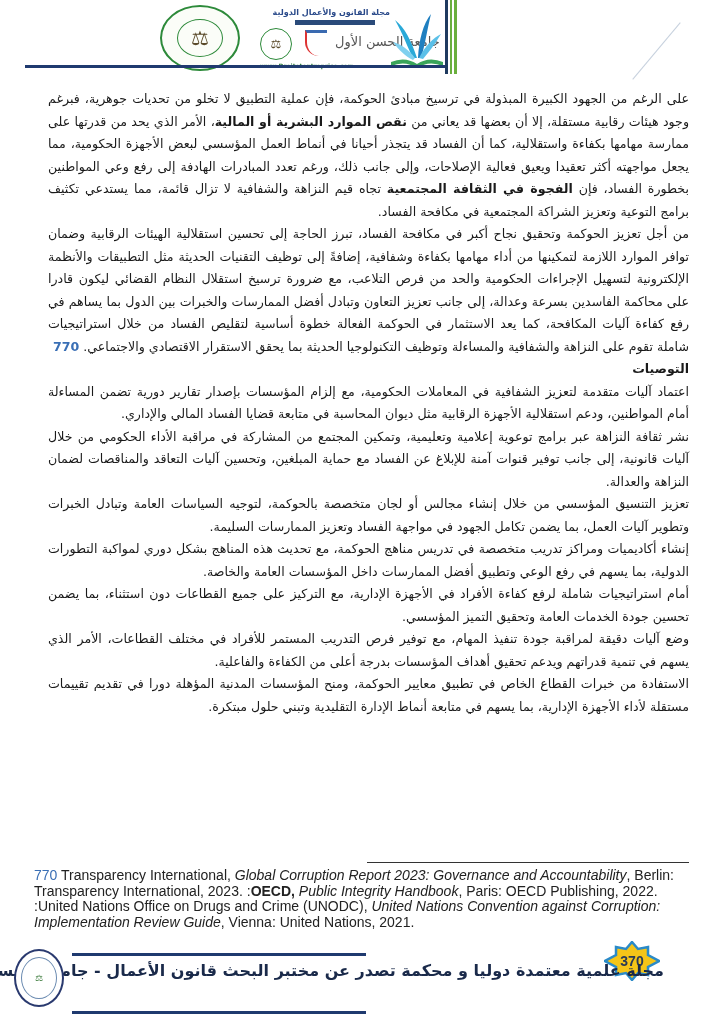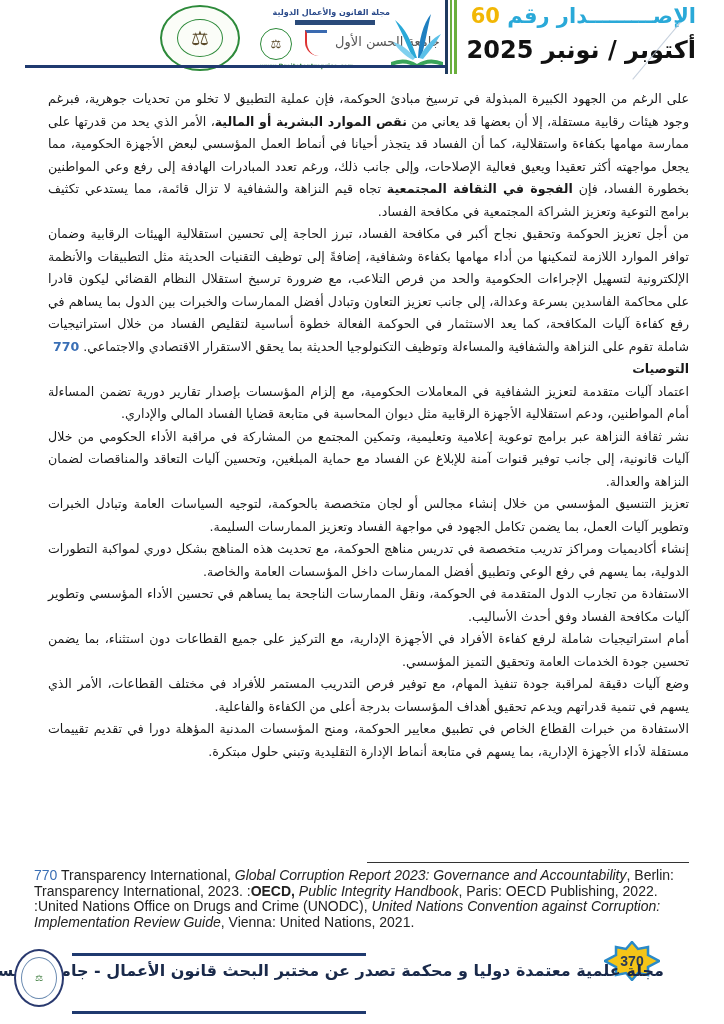--- a/index.html
+++ b/index.html
@@ -140,39 +140,33 @@
       <path d="M0 52 Q14 46 26 54 Q38 46 52 52 L52 56 Q38 50 26 58 Q14 50 0 56 Z" fill="#3aa55a"></path>
     </svg>
   </div>
 
   <div class="vbars">
     <span class="b1"></span>
       <span class="b2"></span>
       <span class="b3"></span>
   </div>
 
-  <div class="issue-line">
-    <span>الإصـــــــــدار رقم</span>
-    <span class="num">60</span>
-  </div>
-  <div class="date-line">أكتوبر / نونبر 2025</div>
   <div class="diag"></div>
   <div class="head-rule"></div>
 </div>
 
 <div class="content">
   <p id="para-0"><span>على الرغم من الجهود الكبيرة المبذولة في ترسيخ مبادئ الحوكمة، فإن عملية التطبيق لا تخلو من تحديات جوهرية، فبرغم وجود هيئات رقابية مستقلة، إلا أن بعضها قد يعاني من </span><b>نقص الموارد البشرية أو المالية</b><span>، الأمر الذي يحد من قدرتها على ممارسة مهامها بكفاءة واستقلالية، كما أن الفساد قد يتجذر أحيانا في أنماط العمل المؤسسي لبعض الأجهزة الحكومية، مما يجعل مواجهته أكثر تعقيدا ويعيق فعالية الإصلاحات، وإلى جانب ذلك، ورغم تعدد المبادرات الهادفة إلى رفع وعي المواطنين بخطورة الفساد، فإن </span><b>الفجوة في الثقافة المجتمعية</b><span> تجاه قيم النزاهة والشفافية لا تزال قائمة، مما يستدعي تكثيف برامج التوعية وتعزيز الشراكة المجتمعية في مكافحة الفساد.</span></p>
   <p id="para-1"><span>من أجل تعزيز الحوكمة وتحقيق نجاح أكبر في مكافحة الفساد، تبرز الحاجة إلى تحسين استقلالية الهيئات الرقابية وضمان توافر الموارد اللازمة لتمكينها من أداء مهامها بكفاءة وشفافية، إضافةً إلى توظيف التقنيات الحديثة مثل التطبيقات والأنظمة الإلكترونية لتسهيل الإجراءات الحكومية والحد من فرص التلاعب، مع ضرورة ترسيخ استقلال النظام القضائي ليكون قادرا على محاكمة الفاسدين بسرعة وعدالة، إلى جانب تعزيز التعاون وتبادل أفضل الممارسات والخبرات بين الدول بما يساهم في رفع كفاءة آليات المكافحة، كما يعد الاستثمار في الحوكمة الفعالة خطوة أساسية لتقليص الفساد من خلال استراتيجيات شاملة تقوم على النزاهة والشفافية والمساءلة وتوظيف التكنولوجيا الحديثة بما يحقق الاستقرار الاقتصادي والاجتماعي. </span><span class="fn-ref">770</span></p>
   <p class="section-title">التوصيات</p>
   <div id="recs">
       <p>اعتماد آليات متقدمة لتعزيز الشفافية في المعاملات الحكومية، مع إلزام المؤسسات بإصدار تقارير دورية تضمن المساءلة أمام المواطنين، ودعم استقلالية الأجهزة الرقابية مثل ديوان المحاسبة في متابعة قضايا الفساد المالي والإداري.</p>
       <p>نشر ثقافة النزاهة عبر برامج توعوية إعلامية وتعليمية، وتمكين المجتمع من المشاركة في مراقبة الأداء الحكومي من خلال آليات قانونية، إلى جانب توفير قنوات آمنة للإبلاغ عن الفساد مع حماية المبلغين، وتحسين آليات التعاقد والمناقصات لضمان النزاهة والعدالة.</p>
       <p>تعزيز التنسيق المؤسسي من خلال إنشاء مجالس أو لجان متخصصة بالحوكمة، لتوجيه السياسات العامة وتبادل الخبرات وتطوير آليات العمل، بما يضمن تكامل الجهود في مواجهة الفساد وتعزيز الممارسات السليمة.</p>
       <p>إنشاء أكاديميات ومراكز تدريب متخصصة في تدريس مناهج الحوكمة، مع تحديث هذه المناهج بشكل دوري لمواكبة التطورات الدولية، بما يسهم في رفع الوعي وتطبيق أفضل الممارسات داخل المؤسسات العامة والخاصة.</p>
-      <p>الاستفادة من تجارب الدول المتقدمة في الحوكمة، ونقل الممارسات الناجحة بما يساهم في تحسين الأداء المؤسسي وتطوير آليات مكافحة الفساد وفق أحدث الأساليب.</p>
       <p>أمام استراتيجيات شاملة لرفع كفاءة الأفراد في الأجهزة الإدارية، مع التركيز على جميع القطاعات دون استثناء، بما يضمن تحسين جودة الخدمات العامة وتحقيق التميز المؤسسي.</p>
       <p>وضع آليات دقيقة لمراقبة جودة تنفيذ المهام، مع توفير فرص التدريب المستمر للأفراد في مختلف القطاعات، الأمر الذي يسهم في تنمية قدراتهم ويدعم تحقيق أهداف المؤسسات بدرجة أعلى من الكفاءة والفاعلية.</p>
       <p>الاستفادة من خبرات القطاع الخاص في تطبيق معايير الحوكمة، ومنح المؤسسات المدنية المؤهلة دورا في تقديم تقييمات مستقلة لأداء الأجهزة الإدارية، بما يسهم في متابعة أنماط الإدارة التقليدية وتبني حلول مبتكرة.</p>
     </div>
 </div>
 
 <div class="fn-rule"></div>
 <div class="footnote" id="footnote"><span class="num">770</span><span> Transparency International, </span><i>Global Corruption Report 2023: Governance and Accountability</i><span>, Berlin: Transparency International, 2023. :</span><b>OECD, </b><i>Public Integrity Handbook</i><span>, Paris: OECD Publishing, 2022. :United Nations Office on Drugs and Crime (UNODC), </span><i>United Nations Convention against Corruption: Implementation Review Guide</i><span>, Vienna: United Nations, 2021.</span></div>
 
 <div class="page-badge">

